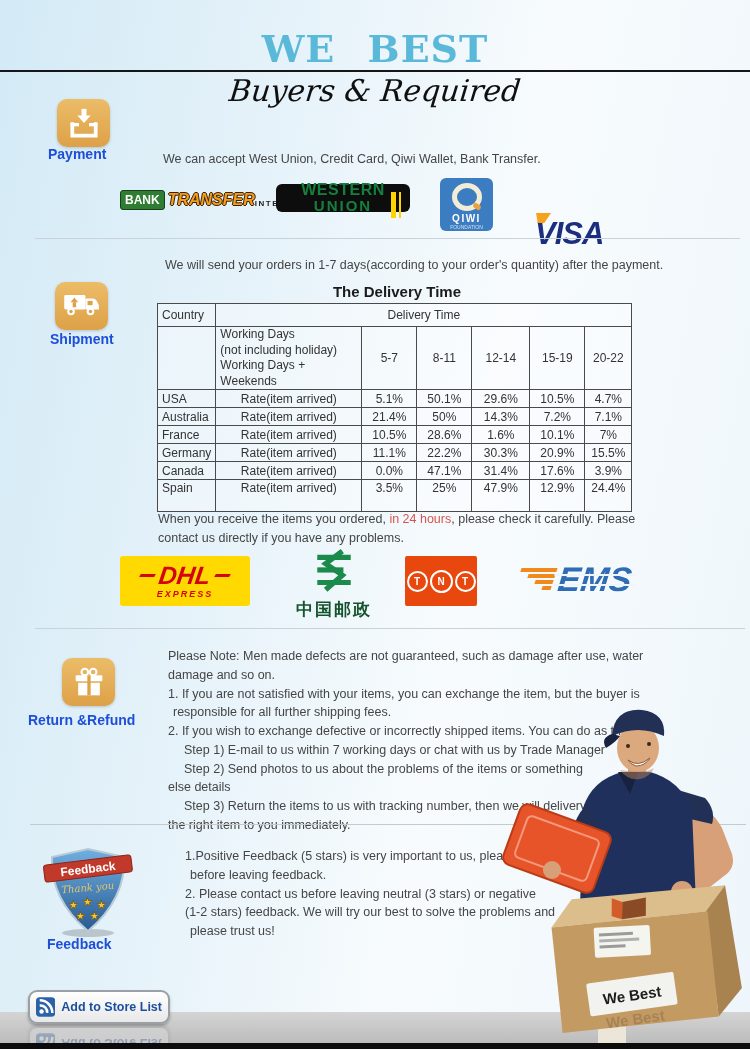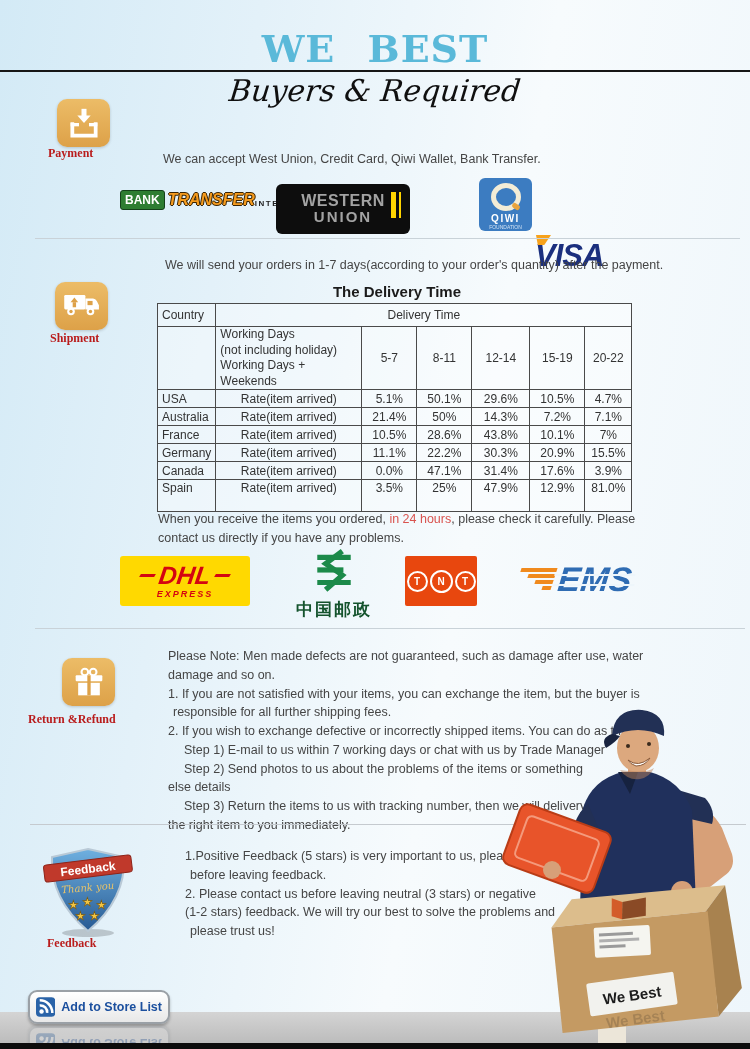--- a/index.html
+++ b/index.html
@@ -2,21 +2,21 @@
 <html><head>
 <meta charset="utf-8">
 <style>
   html,body{margin:0;padding:0;}
   body{
     width:750px;height:1049px;position:relative;overflow:hidden;
     font-family:"Liberation Sans", sans-serif;
     background:linear-gradient(100deg,#d3eaf6 0%,#e3f1f9 28%,#f7fbfd 60%,#eef6fb 100%);
   }
   .abs{position:absolute;}
-  .lbl{color:#b91c1c;font-size:12px;font-weight:600;white-space:nowrap;font-family:Liberation Serif, serif;}
+  .lbl{color:#1d4ed8;font-size:14px;font-weight:600;white-space:nowrap;}
   .txt{color:#454545;font-size:12.5px;line-height:1.5;white-space:nowrap;}
   .txt .ind{padding-left:16px;}
   .txt .sm-ind{padding-left:5px;}
   .hl-red{color:#d9534f;}
   .divider{height:1px;background:#c9d2d8;}
   .topline{left:0;top:70px;width:750px;height:2px;background:#161616;}
   .we-best{left:0;top:26px;width:750px;text-align:center;
     font-family:"DejaVu Serif", serif;font-weight:600;font-size:38px;
     color:#5ab9d9;letter-spacing:1px;word-spacing:18px;}
   .subtitle{left:0;top:73px;width:750px;text-align:center;
@@ -35,29 +35,29 @@
   table.delivery tr.dr td{height:17px;}
   table.delivery tr.last td{height:30px;vertical-align:top;padding-top:1px;}
   .wd-lines div{line-height:1.3;font-size:12px;}
   
   .logo-bt{width:118px;display:flex;align-items:center;justify-content:space-between;}
   .bt-row{display:flex;align-items:center;gap:3px;}
   .bt-bank{background:#2e7d32;color:#fff;font-weight:800;font-size:12px;padding:2px 4px;border-radius:3px;border:1px solid #14401a;}
   .bt-transfer{color:#f59b1e;font-style:italic;font-weight:800;font-size:16px;
     text-shadow:-1px 0 #3a2403,1px 0 #3a2403,0 -1px #3a2403,0 1px #3a2403;}
   .bt-intl{font-size:8px;letter-spacing:1.5px;color:#222;font-weight:700;margin-top:7px;}
-  .logo-wu{width:134px;height:50px;background:#0d0d0d;border-radius:6px;position:relative;
-    display:flex;flex-direction:column;align-items:center;justify-content:center;color:#a3a3a3;}
+  .logo-wu{width:134px;height:28px;background:#0d0d0d;border-radius:6px;position:relative;
+    display:flex;flex-direction:column;align-items:center;justify-content:center;color:#15803d;}
   .wu-l1{font-weight:900;font-size:16px;letter-spacing:.5px;line-height:1;}
   .wu-l2{font-weight:900;font-size:15px;letter-spacing:2px;line-height:1.1;}
   .wu-bars{position:absolute;right:9px;top:8px;height:26px;display:flex;gap:3px;}
   .wu-bars i{display:block;background:#ffd400;height:100%;}
   .wu-b1{width:5px;}.wu-b2{width:2px;}
   .logo-qiwi{width:53px;height:53px;background:#3c7cc1;border-radius:6px;
-    display:flex;flex-direction:column;align-items:center;padding-top:5px;box-sizing:border-box;margin-left:39px;}
+    display:flex;flex-direction:column;align-items:center;padding-top:5px;box-sizing:border-box;}
   .qiwi-ring{width:20px;height:20px;border:5px solid #f3ecd6;border-radius:50%;position:relative;}
   .qiwi-ring::after{content:"";position:absolute;right:-4px;bottom:-3px;width:8px;height:5px;
     background:#e8a33d;border-radius:2px;transform:rotate(35deg);}
   .qiwi-name{color:#fff;font-weight:800;font-size:10px;letter-spacing:1.5px;margin-top:3px;line-height:1;}
   .qiwi-sub{color:#cfe0f2;font-size:5px;line-height:1.4;}
   .logo-visa{position:relative;font-style:italic;font-weight:900;font-size:31px;
     color:#1b2f7e;letter-spacing:-1px;font-family:"Liberation Sans",sans-serif;}
   .visa-flag{position:absolute;left:1px;top:-3px;width:15px;height:10px;background:#f7a21b;
     clip-path:polygon(0 0,100% 0,55% 100%,12% 100%);}
   
@@ -200,21 +200,21 @@
     <td class="c">50%</td>
     <td class="c">14.3%</td>
     <td class="c">7.2%</td>
     <td class="c">7.1%</td>
   </tr>
   <tr class="dr">
     <td>France</td>
     <td class="c">Rate(item arrived)</td>
     <td class="c">10.5%</td>
     <td class="c">28.6%</td>
-    <td class="c">43.8%</td>
+    <td class="c">1.6%</td>
     <td class="c">10.1%</td>
     <td class="c">7%</td>
   </tr>
   <tr class="dr">
     <td>Germany</td>
     <td class="c">Rate(item arrived)</td>
     <td class="c">11.1%</td>
     <td class="c">22.2%</td>
     <td class="c">30.3%</td>
     <td class="c">20.9%</td>
@@ -229,21 +229,21 @@
     <td class="c">17.6%</td>
     <td class="c">3.9%</td>
   </tr>
   <tr class="dr last">
     <td>Spain</td>
     <td class="c">Rate(item arrived)</td>
     <td class="c">3.5%</td>
     <td class="c">25%</td>
     <td class="c">47.9%</td>
     <td class="c">12.9%</td>
-    <td class="c">81.0%</td>
+    <td class="c">24.4%</td>
   </tr>
 </tbody>
   </table>
 
 <div class="abs txt" style="left:158px;top:510px;">
   <div>
     <span>When you receive the items you ordered, </span><span class="hl-red">in 24 hours</span><span>, please check it carefully. Please</span>
   </div>
   <div>contact us directly if you have any problems.</div>
 </div>

